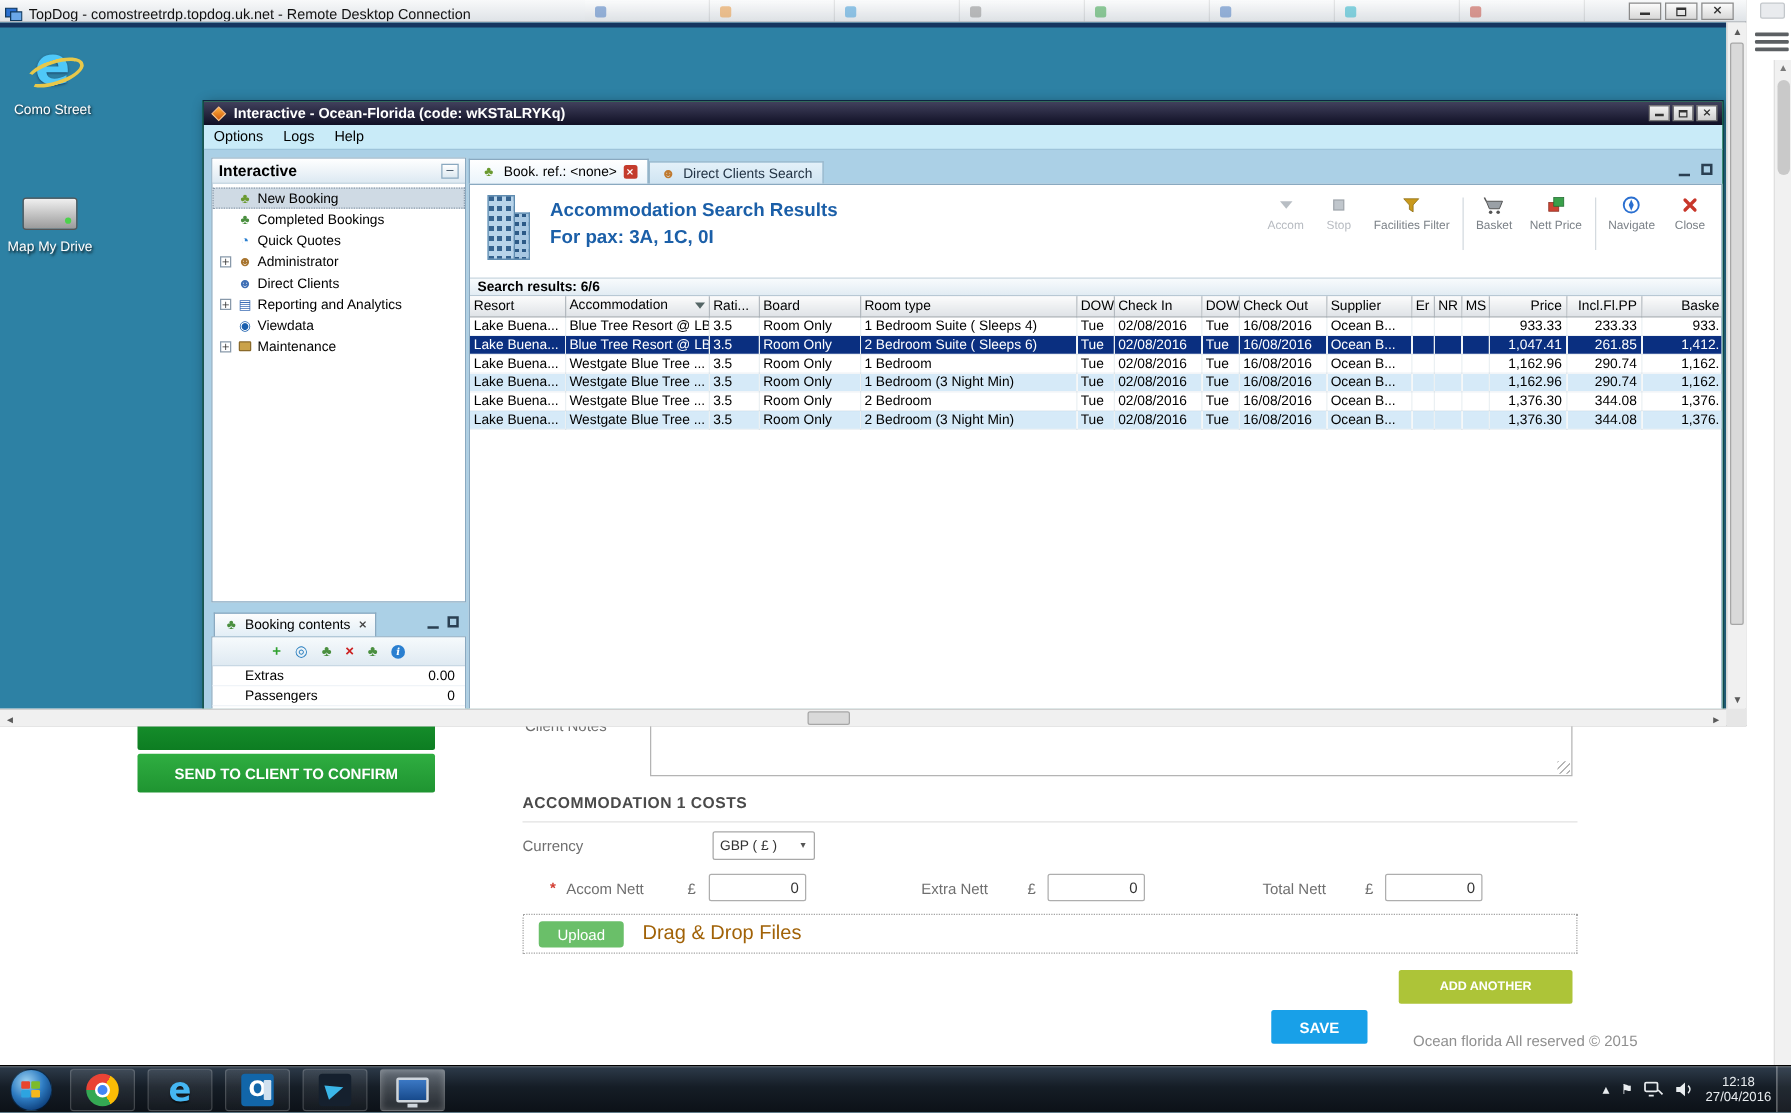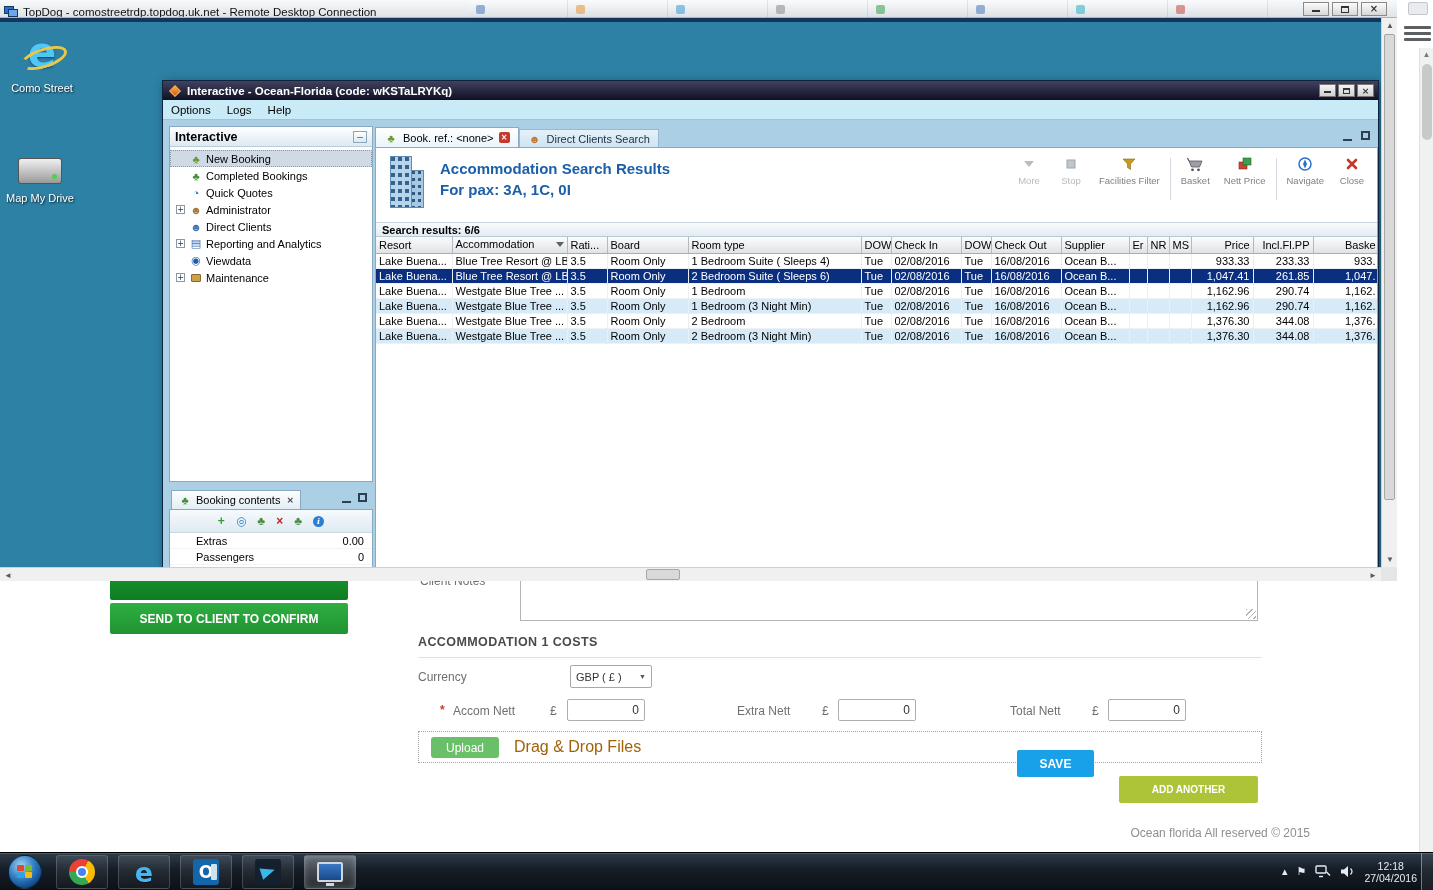--- a/index.html
+++ b/index.html
@@ -22,21 +22,21 @@
 .notes::after{content:"";position:absolute;right:1px;bottom:1px;width:10px;height:10px;background:repeating-linear-gradient(135deg,#b5b5b5 0 1px,transparent 1px 4px)}
 .costs-h{position:absolute;left:418px;top:635px;font-size:12.5px;font-weight:bold;color:#4a4a4a;letter-spacing:.4px}
 .costs-rule{position:absolute;left:418px;top:657px;width:844px;height:1px;background:#e2e2e2}
 .select{position:absolute;left:570px;top:665px;width:82px;height:23px;border:1px solid #a8a8a8;border-radius:2px;background:#fff;font-size:11px;color:#333;display:flex;align-items:center;padding:0 5px;justify-content:space-between;cursor:pointer}
 .sel-arr{font-size:7px;color:#555}
 .req{position:absolute;left:440px;top:703px;color:#d23b2f;font-size:12px;font-weight:bold}
 .nett{position:absolute;top:699px;width:78px;height:22px;border:1px solid #aeaeae;border-radius:2px;font-size:12px;text-align:right;padding:0 5px;color:#333;font-family:inherit}
 .upload-zone{position:absolute;left:418px;top:731px;width:844px;height:32px;border:1px dotted #a4a4a4}
 .upload-btn{position:absolute;left:12px;top:5px;width:68px;height:21px;background:#6abf69;border:none;border-radius:3px;color:#fff;font-size:12px;font-family:inherit;cursor:pointer}
 .dragdrop{position:absolute;left:95px;top:6px;font-size:16px;color:#a16207}
-.save{position:absolute;left:1017px;top:750px;width:77px;height:27px;background:#18a0e8;border:none;border-radius:2px;color:#fff;font-weight:bold;font-size:12px;font-family:inherit;cursor:pointer}
+.save{position:absolute;left:1017px;top:808px;width:77px;height:27px;background:#18a0e8;border:none;border-radius:2px;color:#fff;font-weight:bold;font-size:12px;font-family:inherit;cursor:pointer}
 .add-another{position:absolute;left:1119px;top:776px;width:139px;height:27px;background:#adc438;border:none;border-radius:2px;color:#fff;font-weight:bold;font-size:10px;font-family:inherit;cursor:pointer}
 .pfooter{position:absolute;left:1000px;top:826px;width:310px;text-align:right;font-size:12px;color:#8f8f8f}
 
 
 .rdp{position:absolute;left:0;top:0;width:1397px;height:581px;background:#ececec;border-right:1px solid #b8b8b8;border-bottom:1px solid #9a9a9a}
 .rdp-tb{position:absolute;left:0;top:0;width:1397px;height:18px;background:linear-gradient(#f8f9fa,#dfe3e7);border-bottom:1px solid #aeb4ba;overflow:hidden}
 .ghosts{position:absolute;left:468px;top:0;height:18px;display:flex;opacity:.55}
 .gtab{width:100px;height:18px;border-right:1px solid rgba(0,0,0,.15);background:linear-gradient(rgba(255,255,255,.55),rgba(210,214,218,.35));display:flex;align-items:center;padding-left:8px}
 .gtab i{width:9px;height:9px;border-radius:2px}
 .rdp-left{position:absolute;left:4px;top:0;height:18px;display:flex;align-items:flex-end;gap:5px;font-size:11.5px;color:#111}
@@ -383,21 +383,21 @@
               <div class="rhead">
                 <div class="bld1"></div>
                 <div class="bld2"></div>
                 <div class="rtitle">Accommodation Search Results</div>
                 <div class="rsub">For pax: 3A, 1C, 0I</div>
                 <div class="rtools">
                   <div class="rtool dis">
                     <svg width="16" height="17">
                         <path d="M3,5 L13,5 L8,11 Z" fill="#b8bec4"></path>
                       </svg>
-                    <span>More</span>
+                    <span>Accom</span>
                   </div>
                   <div class="rtool dis">
                     <svg width="16" height="17">
                         <rect x="4" y="4" width="8" height="8" fill="#c0c6cc" stroke="#a0a6ac"></rect>
                       </svg>
                     <span>Stop</span>
                   </div>
                   <div class="rtool">
                     <svg width="16" height="17">
                         <path d="M2,3 h12 l-4.5,5 v5.5 l-3,-2 v-3.5 Z" fill="#c9991c" stroke="#8a6a12" stroke-width="0.6"></path>
@@ -507,21 +507,21 @@
                       <td>Tue</td>
                       <td>02/08/2016</td>
                       <td>Tue</td>
                       <td>16/08/2016</td>
                       <td>Ocean B...</td>
                       <td></td>
                       <td></td>
                       <td></td>
                       <td class="n">1,047.41</td>
                       <td class="n">261.85</td>
-                      <td class="n">1,047.</td>
+                      <td class="n">1,412.</td>
                     </tr>
                   <tr>
                       <td>Lake Buena...</td>
                       <td>Westgate Blue Tree ...</td>
                       <td>3.5</td>
                       <td>Room Only</td>
                       <td>1 Bedroom</td>
                       <td>Tue</td>
                       <td>02/08/2016</td>
                       <td>Tue</td>

